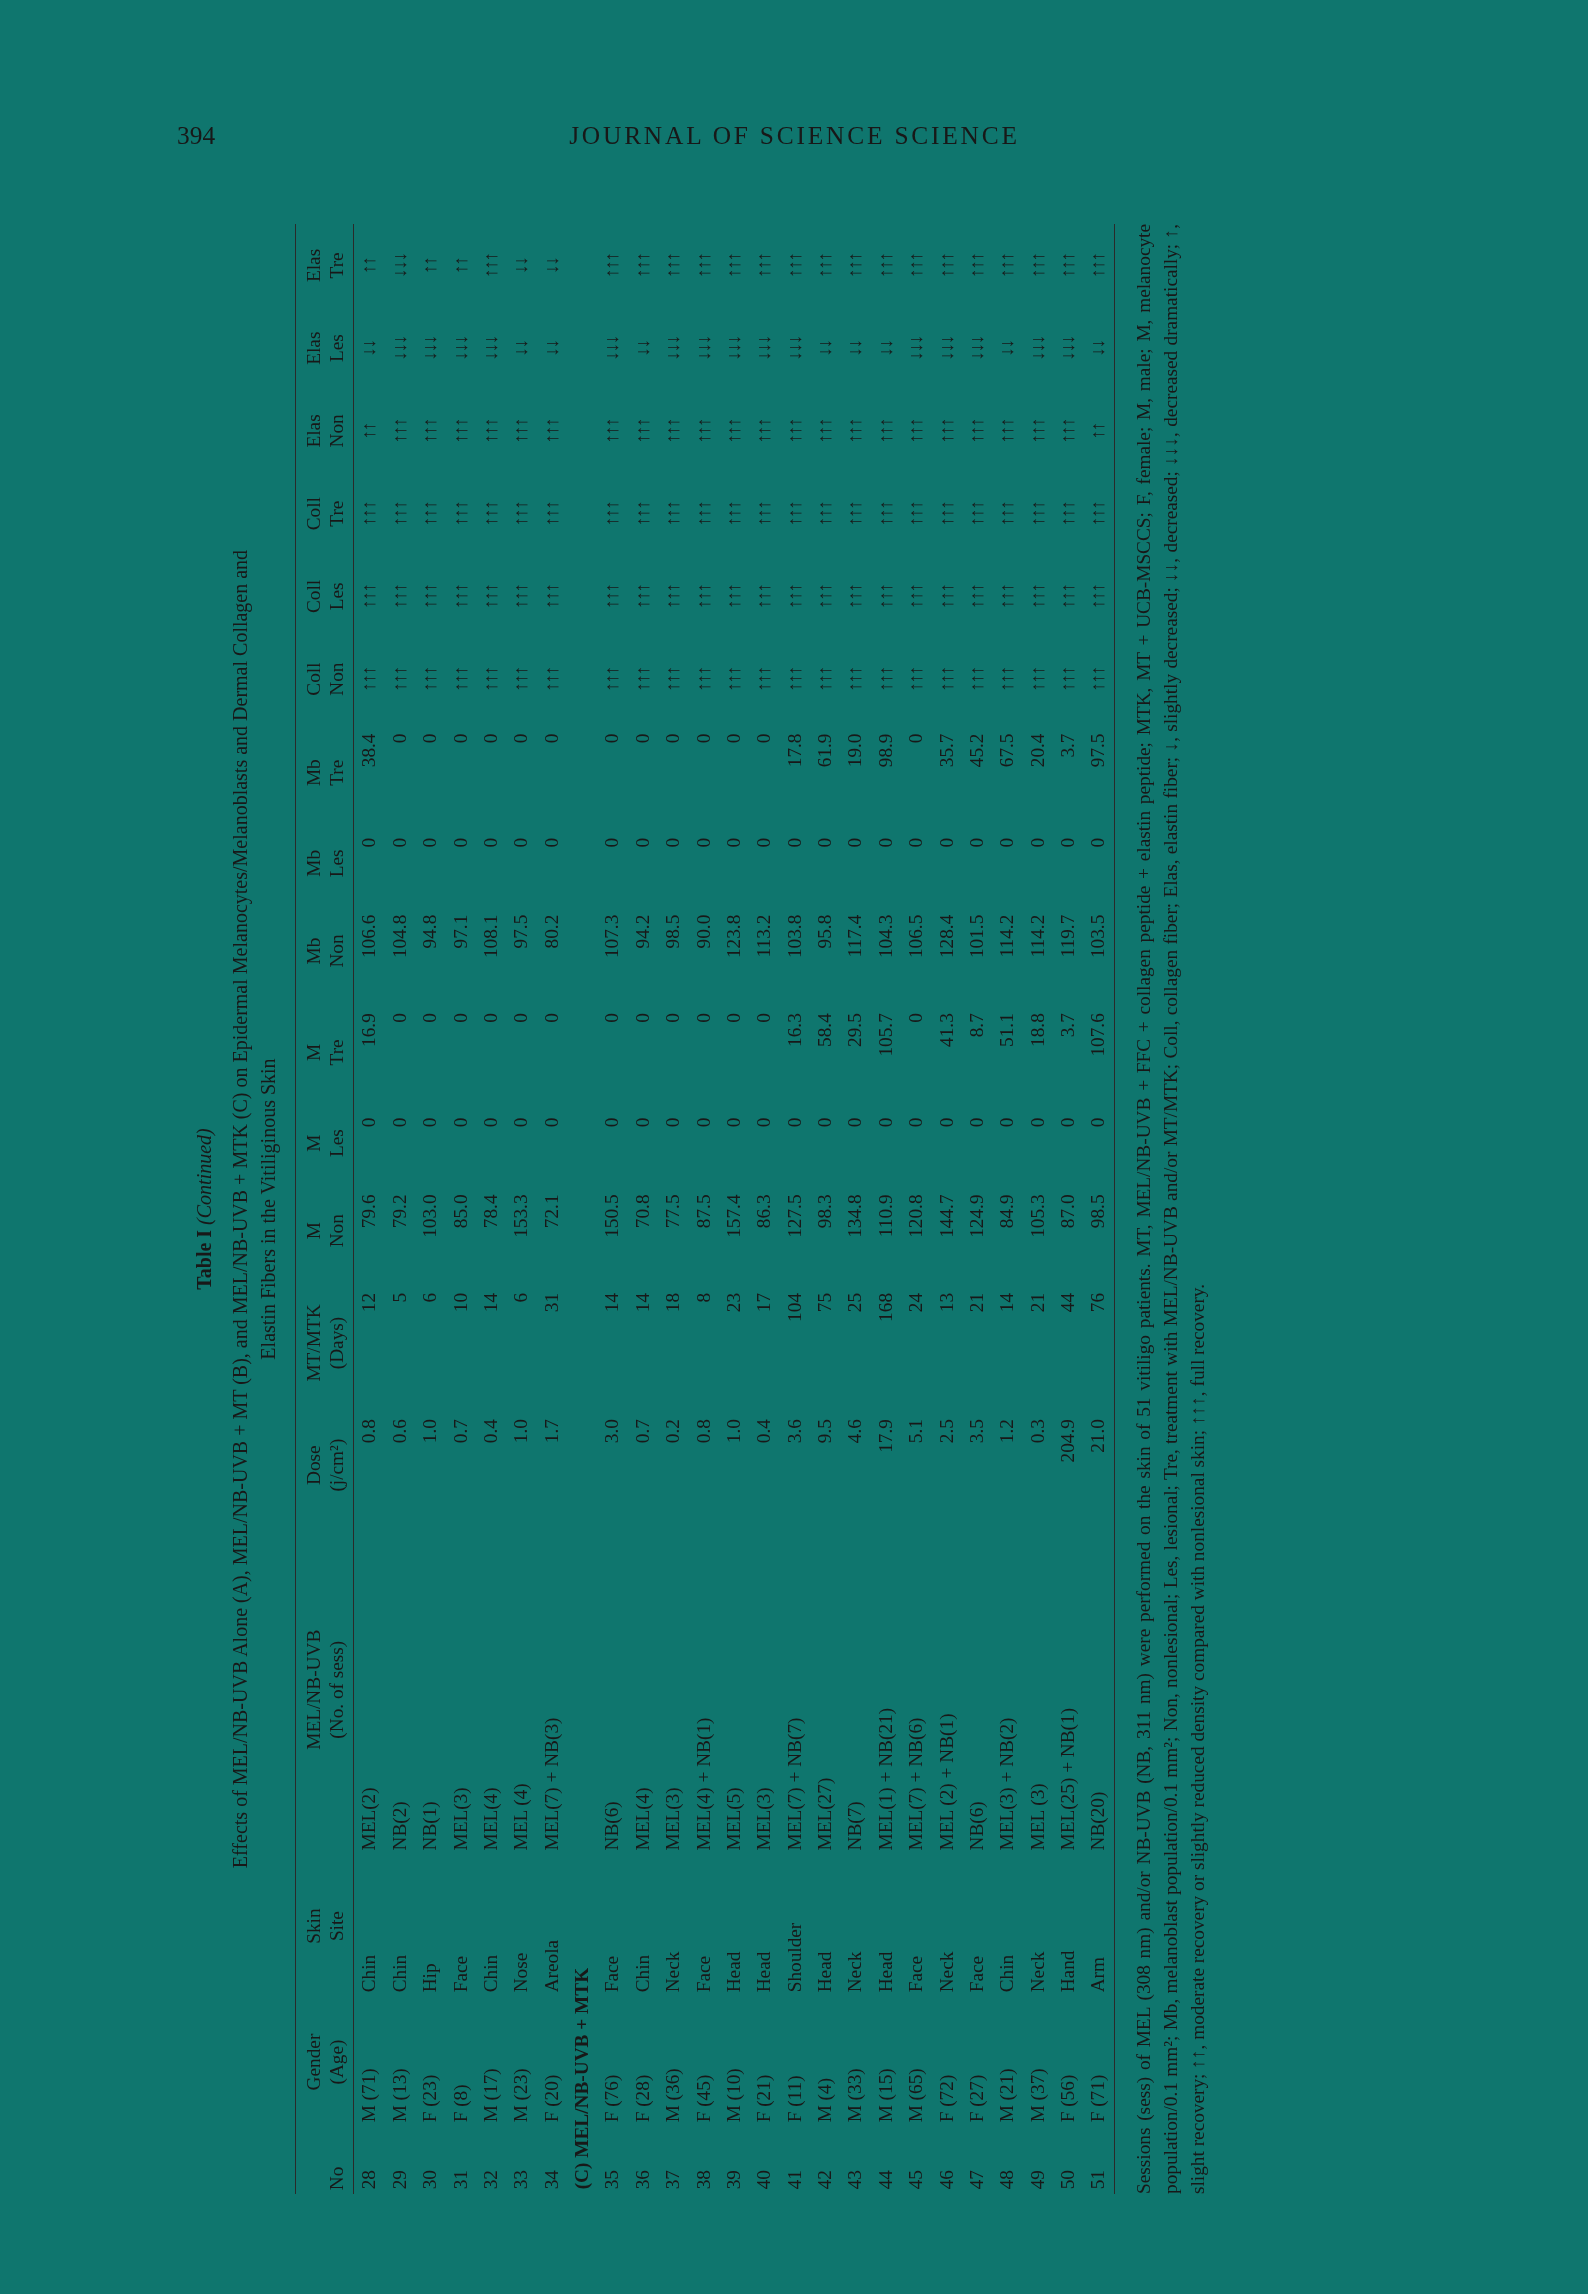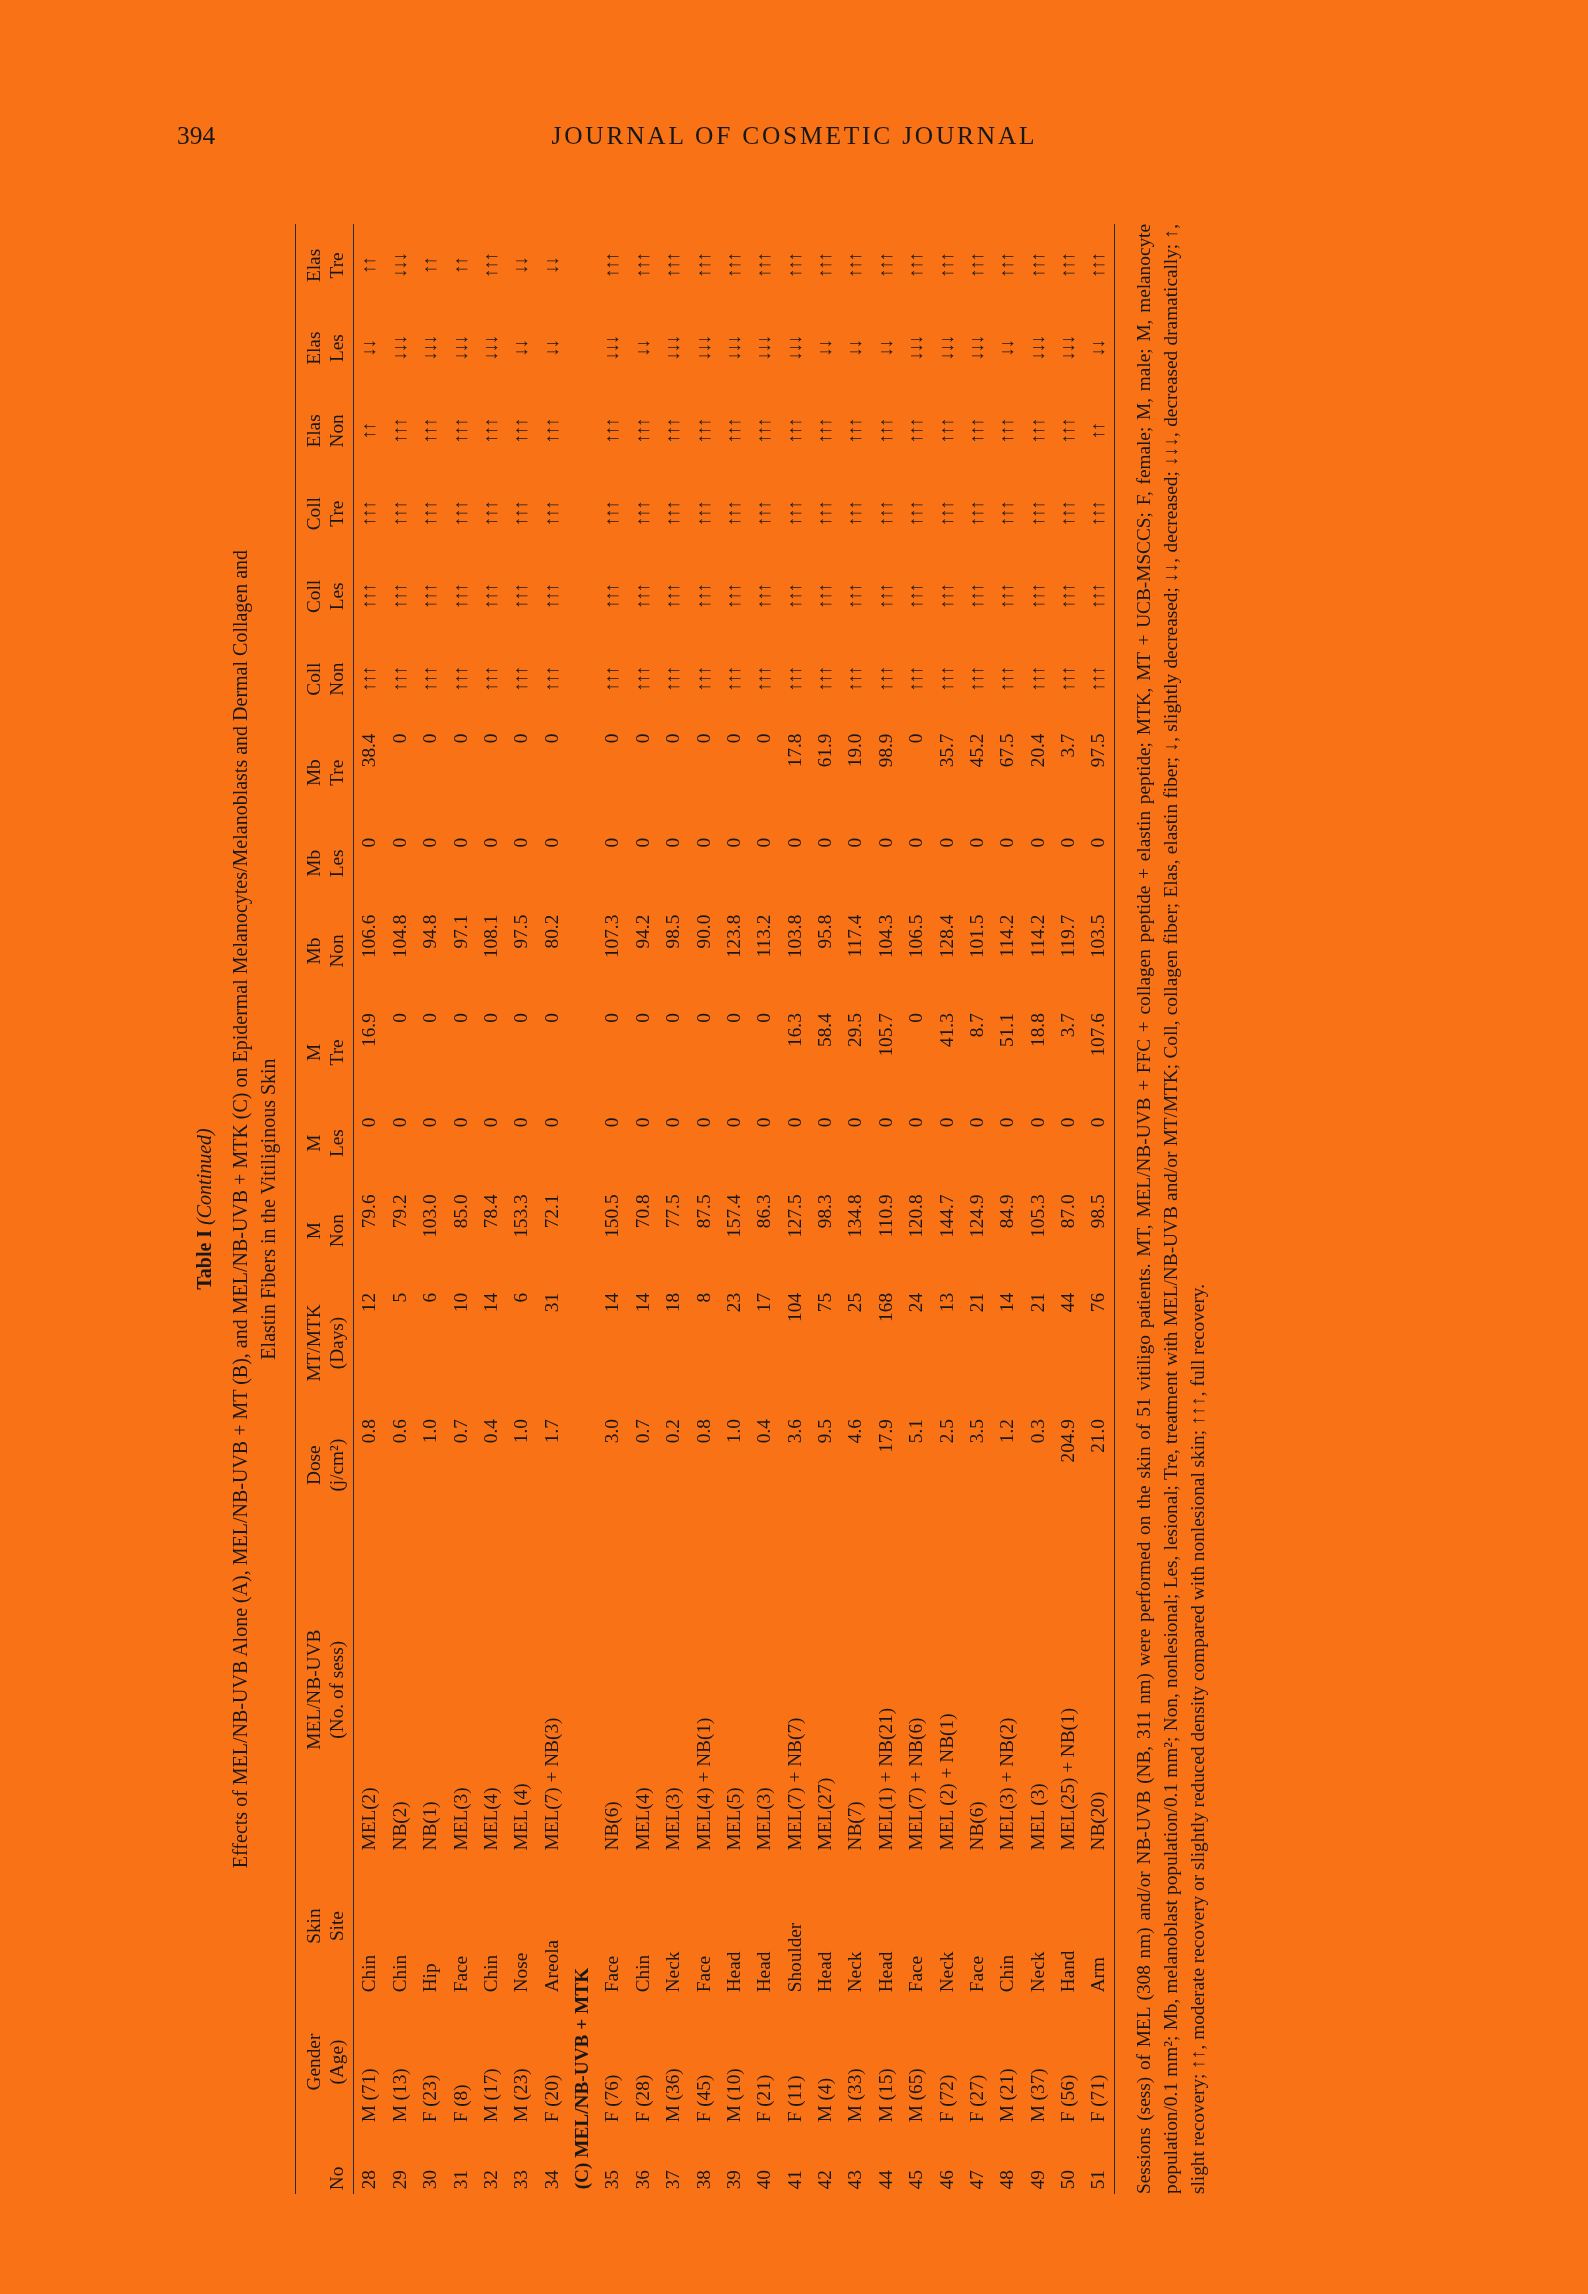--- a/index.html
+++ b/index.html
@@ -1,19 +1,19 @@
 <!DOCTYPE html>
 <html style="font-size:15px"><head>
 <meta charset="utf-8">
 <style>
   html,body{margin:0;padding:0;background:#d9d9d9;}
   .page{
     position:relative;
     width:1589px;height:2295px;
-    background:#f97316;
+    background:#0f766e;
     font-family:"Liberation Serif","DejaVu Serif",serif;
     color:#181818;
     overflow:hidden;
   }
   .page-header{position:absolute;top:121px;left:0;width:100%;height:38px;}
   .page-number{position:absolute;left:177px;top:0;font-size:25.4px;}
   .journal-title{display:block;text-align:center;font-size:25.4px;letter-spacing:2.8px;}
 
   
   .rotated-wrap{
@@ -67,21 +67,21 @@
     text-align:justify;
   }
 </style>
 </head>
 <body>
 
 <div class="page">
 
   <div class="page-header">
     <span class="page-number">394</span>
-    <span class="journal-title">JOURNAL OF COSMETIC JOURNAL</span>
+    <span class="journal-title">JOURNAL OF SCIENCE SCIENCE</span>
   </div>
 
   <div class="rotated-wrap">
     <div class="landscape">
 
       <div class="caption">
         <div class="cap-num">
           <span class="b">Table I</span>
           <span class="i">(Continued)</span>
         </div>

